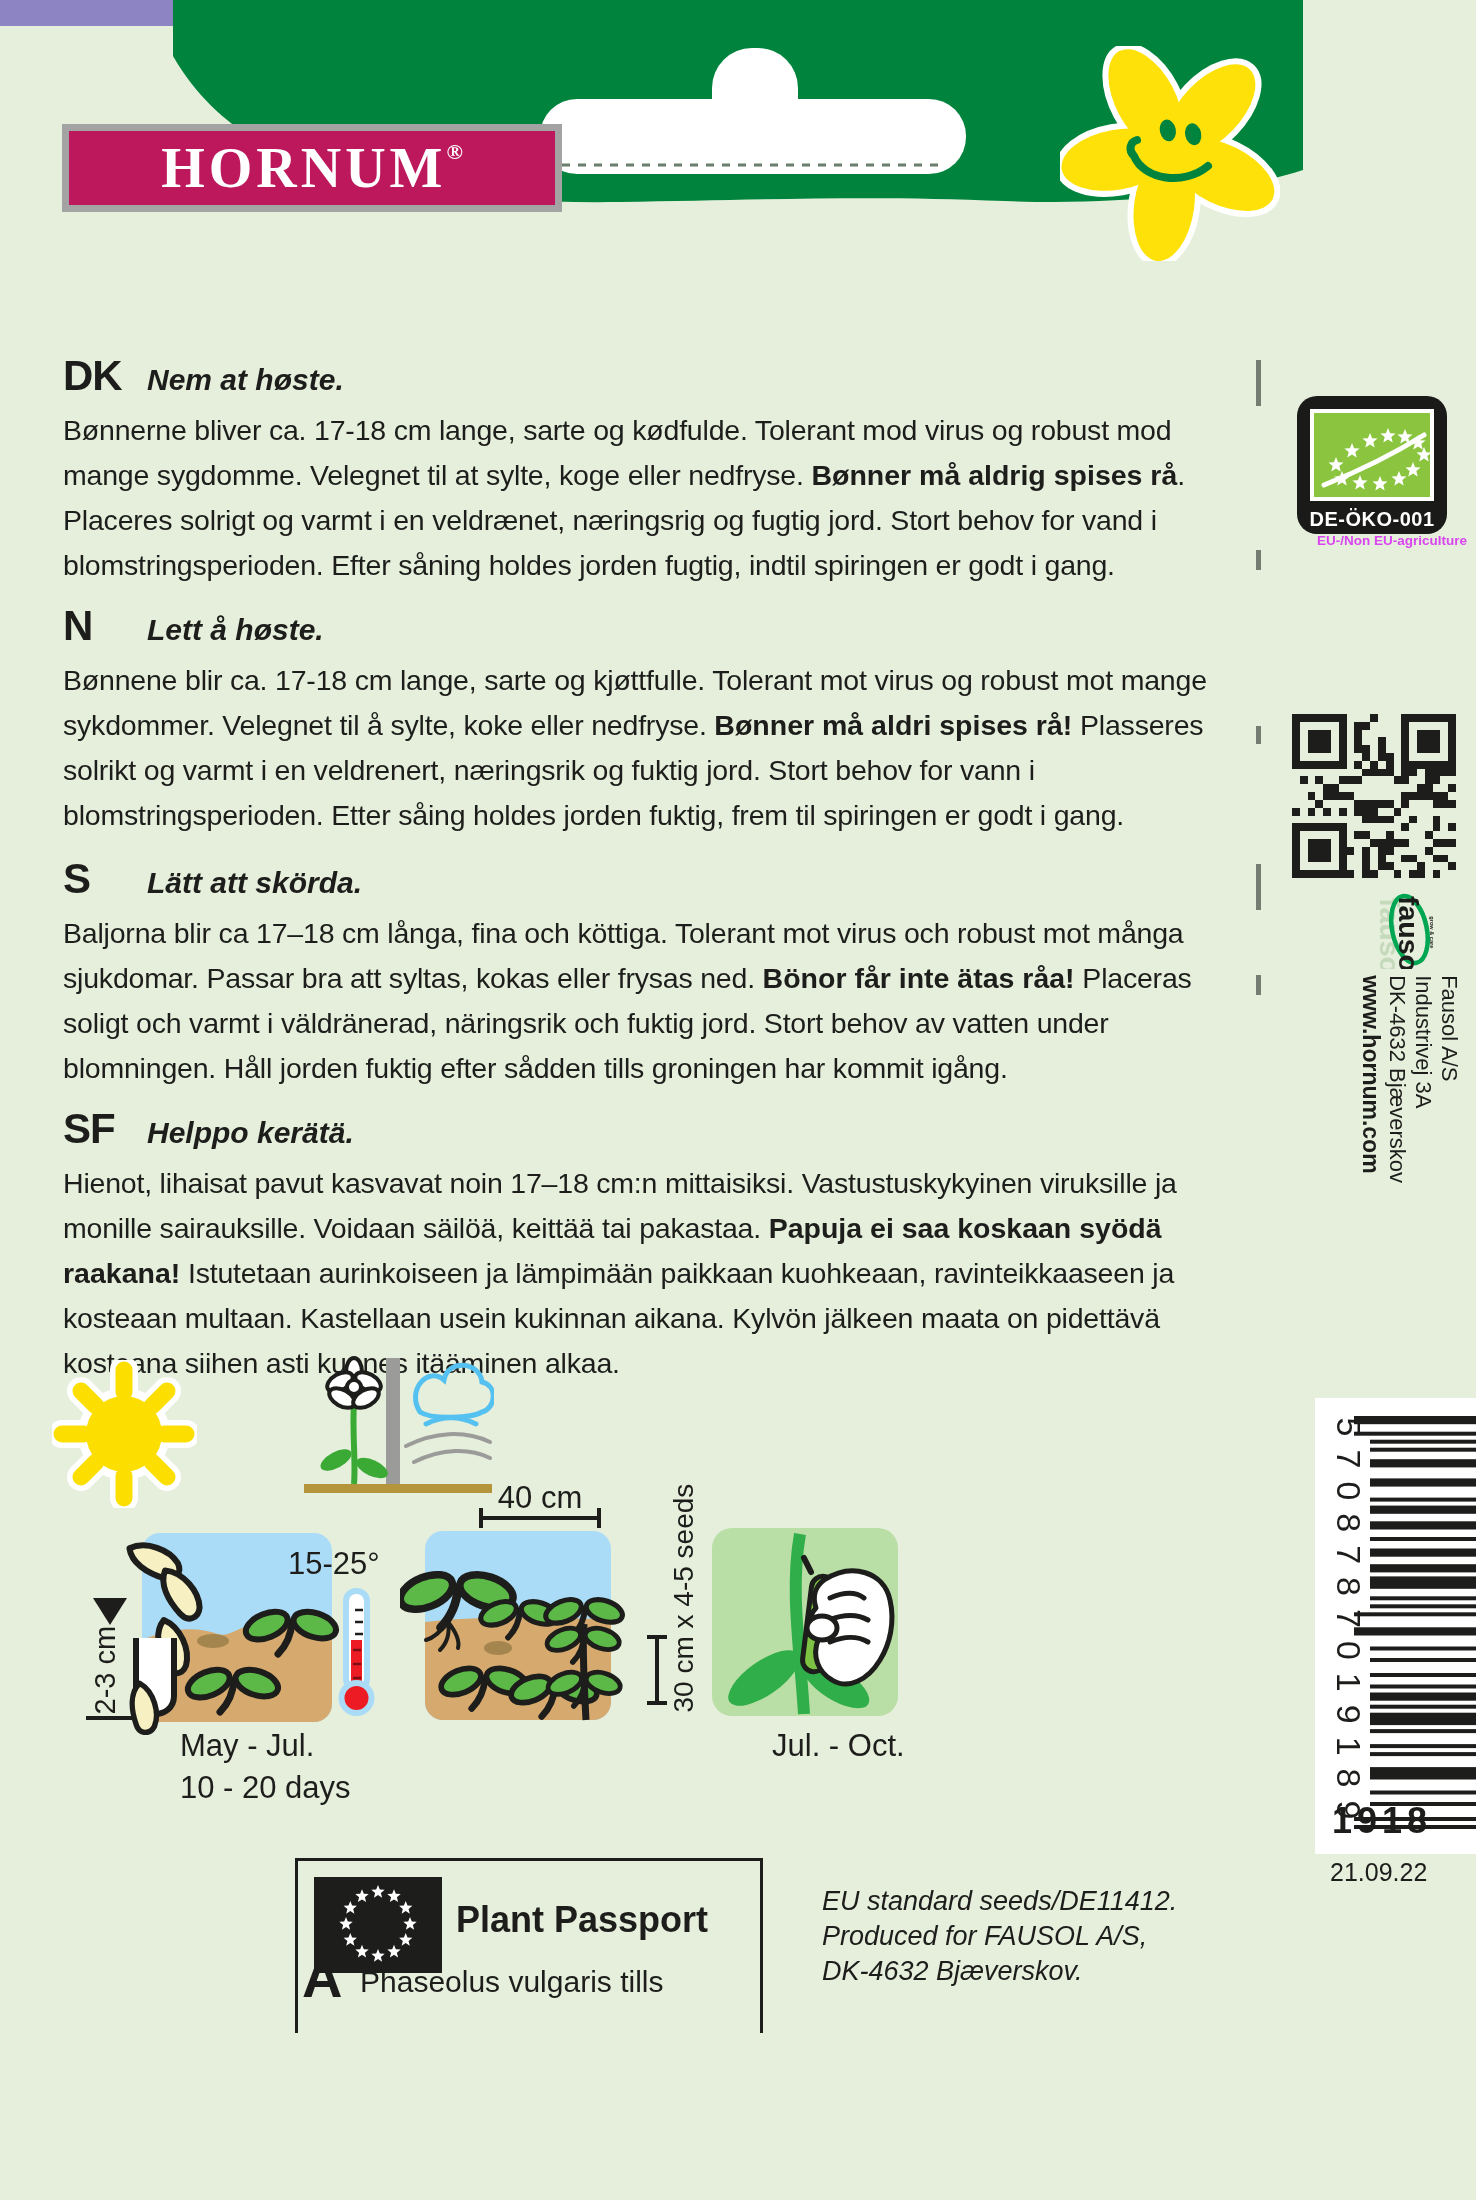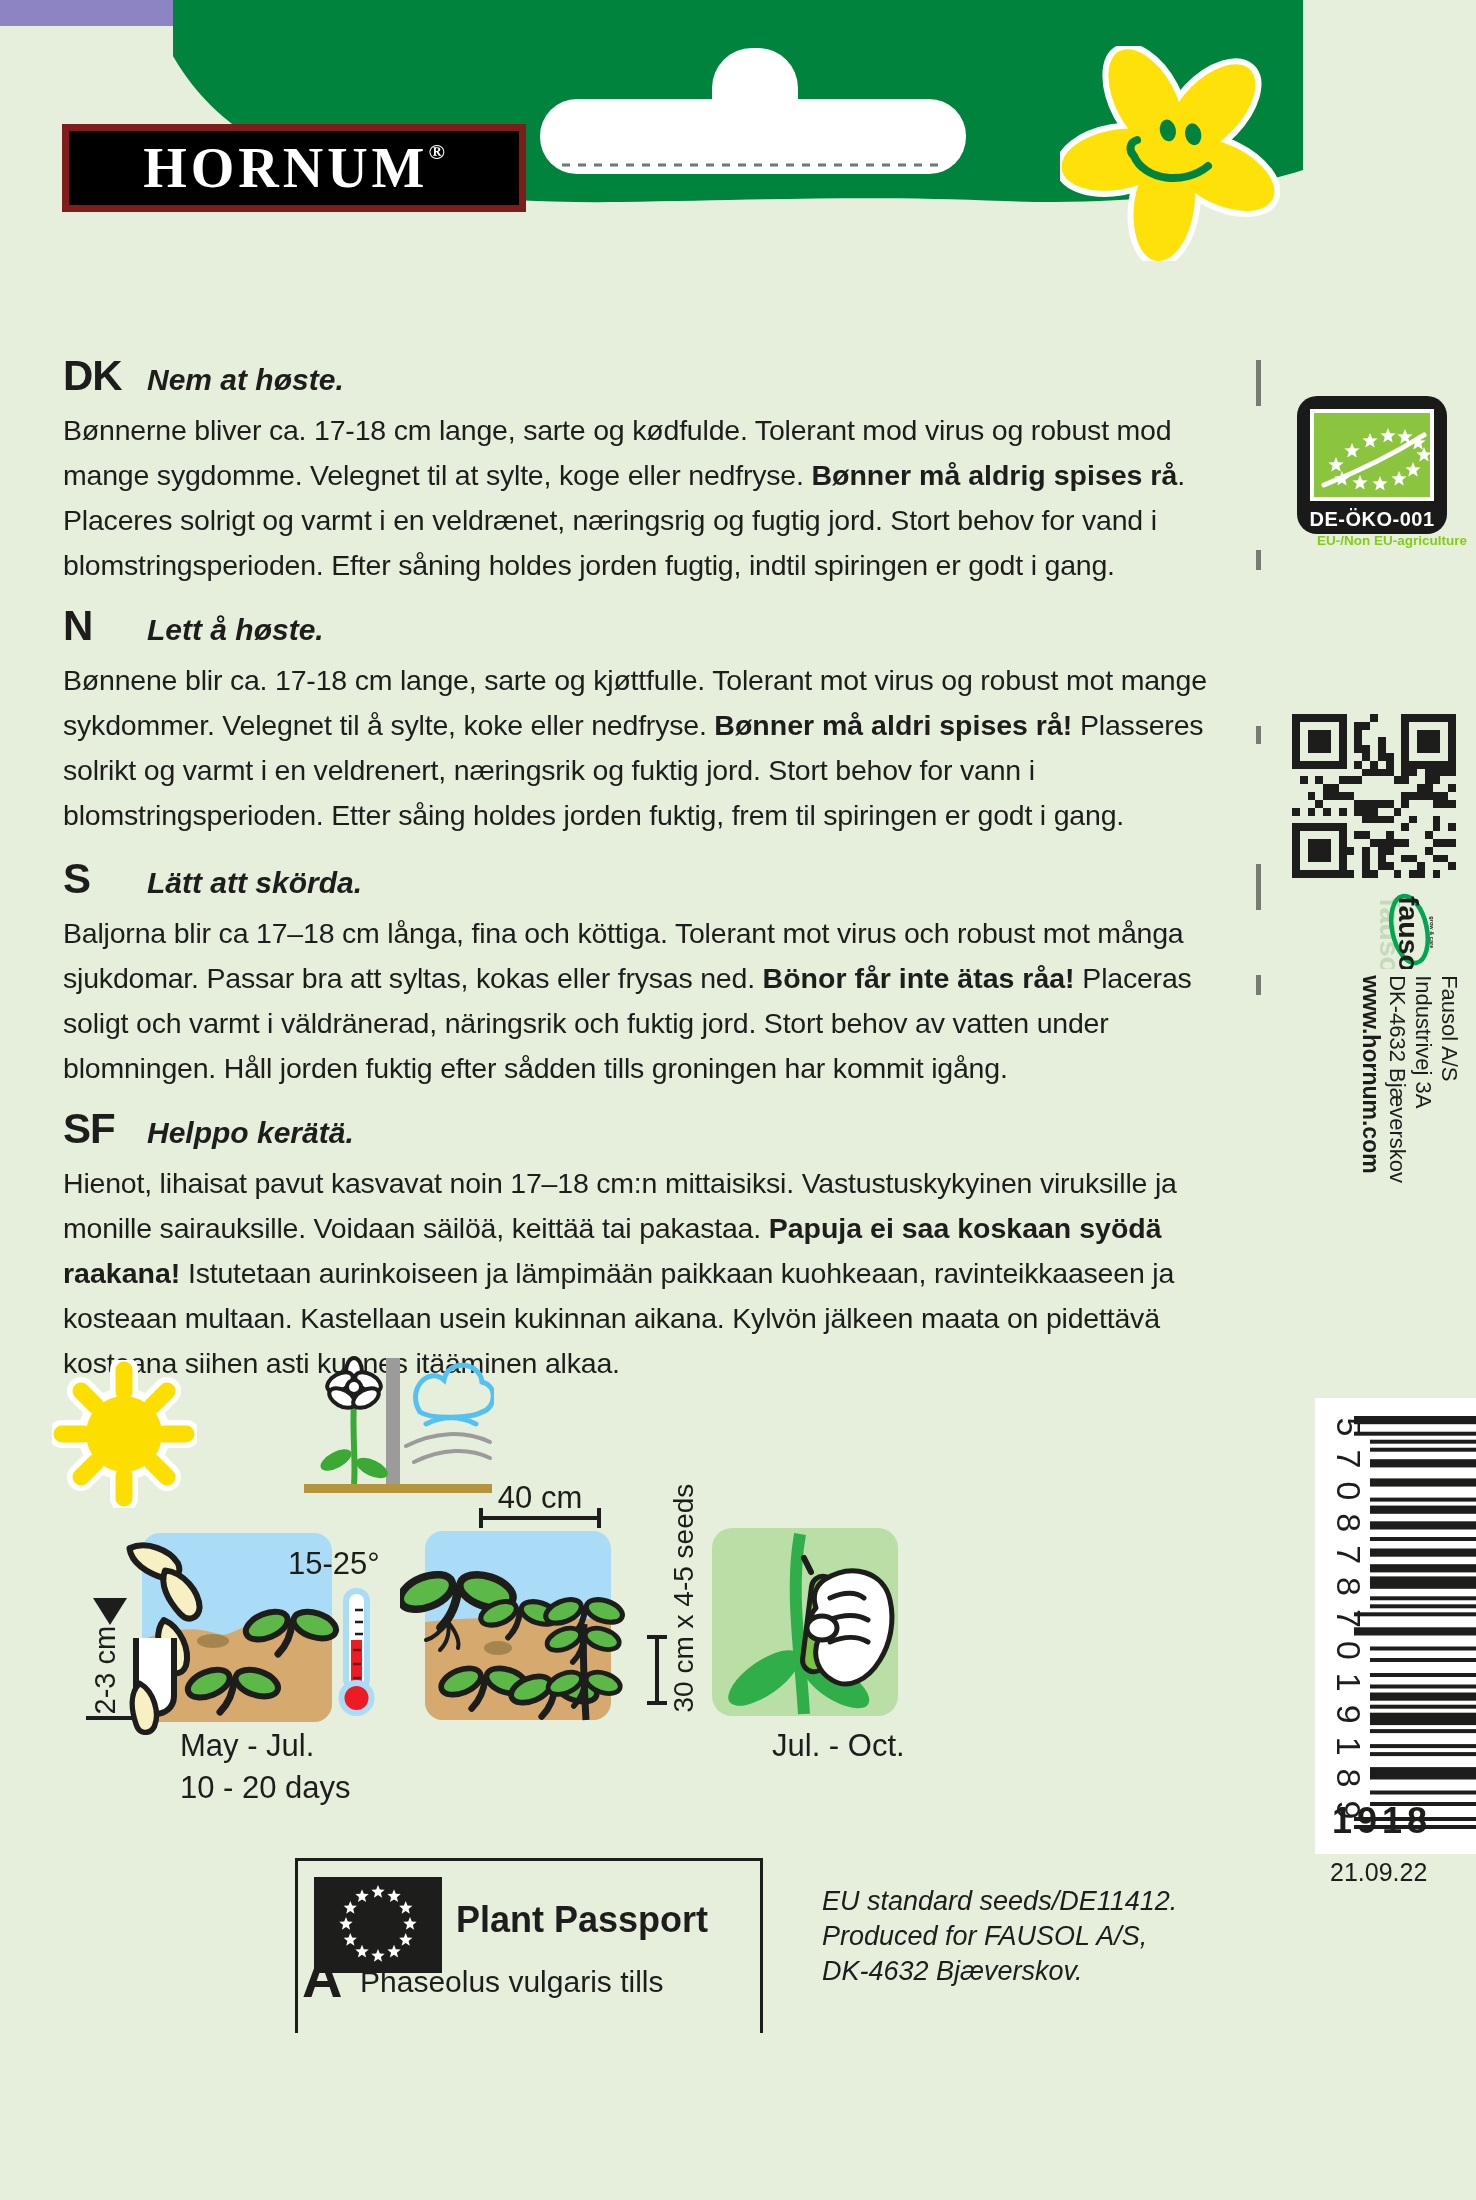--- a/index.html
+++ b/index.html
@@ -2,42 +2,42 @@
 <html><head>
 <meta charset="utf-8">
 <style>
   html,body{margin:0;padding:0;background:#cfd8c9;}
   .page{position:relative;width:1476px;height:2200px;background:#e5efdc;overflow:hidden;
         font-family:"Liberation Sans",sans-serif;color:#1d1d1b;}
   .abs{position:absolute;}
 
   
   .purple-corner{left:0;top:0;width:173px;height:26px;background:#8d85c3;}
-  .hornum-box{left:62px;top:124px;width:464px;height:88px;background:#000000;
-      border:7px solid #7f1d1d;box-sizing:border-box;display:flex;align-items:center;justify-content:center;}
+  .hornum-box{left:62px;top:124px;width:500px;height:88px;background:#be185d;
+      border:7px solid #a3a3a3;box-sizing:border-box;display:flex;align-items:center;justify-content:center;}
   .hornum-text{font-family:"Liberation Serif",serif;font-weight:bold;color:#fff;font-size:56px;
       letter-spacing:4px;line-height:1;}
   .hornum-text sup{font-size:22px;vertical-align:28px;letter-spacing:0;}
 
   
   .section{left:63px;width:1196px;}
   .sec-code{display:inline-block;width:84px;font-size:42px;font-weight:800;letter-spacing:-1px;}
   .sec-title{font-size:30px;font-weight:bold;font-style:italic;}
   .sec-body{margin:8px 0 0 0;font-size:28.5px;line-height:45px;letter-spacing:-0.2px;}
   .sec-body b{letter-spacing:0;}
 
   .print-mark{left:1256px;width:5px;background:#1d1d1b;opacity:.55;}
 
   
   .organic{left:1297px;top:396px;width:150px;height:138px;background:#1a1a18;border-radius:20px;}
   .organic-flag{position:absolute;left:13px;top:13px;width:124px;height:92px;background:#8bc53f;
       border:4px solid #fff;box-sizing:border-box;}
   .organic-code{position:absolute;left:0;top:112px;width:100%;text-align:center;color:#fff;
       font-size:20px;font-weight:bold;letter-spacing:.5px;}
-  .organic-origin{position:absolute;left:0;top:137px;width:100%;text-align:center;color:#84cc16;
+  .organic-origin{position:absolute;left:0;top:137px;width:100%;text-align:center;color:#d946ef;
       font-size:13.5px;font-weight:bold;padding-left:20px;}
 
   .rot-cw{transform:rotate(90deg);}
   .rot-ccw{transform:rotate(-90deg);}
 
   .fausol-wrap{left:1265px;top:983px;width:290px;height:110px;display:flex;align-items:center;gap:6px;}
   .fausol-address{font-size:22px;line-height:26px;white-space:nowrap;}
   .fausol-address .site{font-weight:bold;font-size:23px;}
 
   .bc-white{left:1315px;top:1398px;width:161px;height:456px;background:#fff;}

